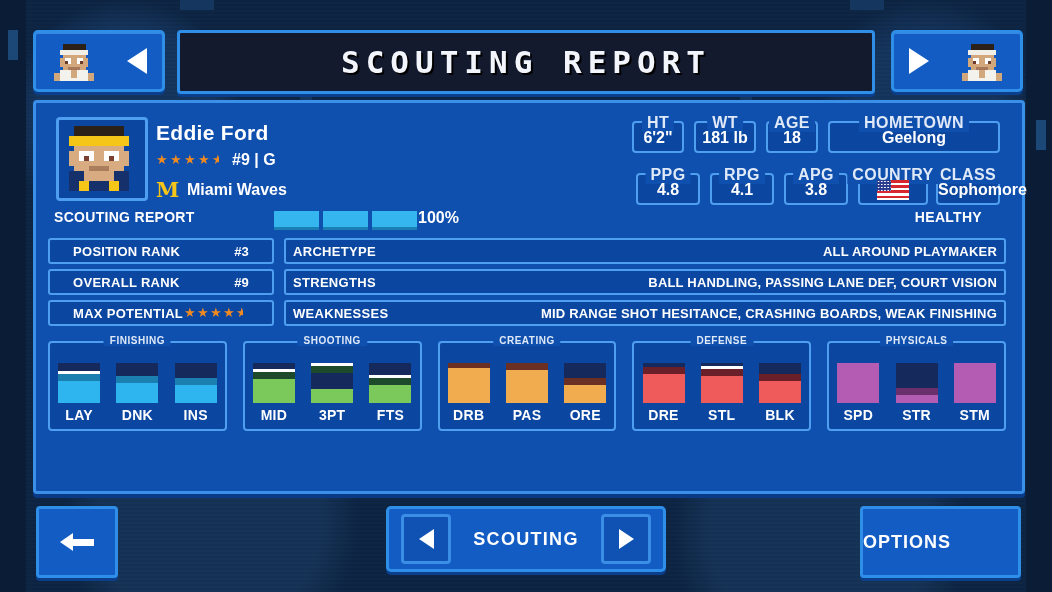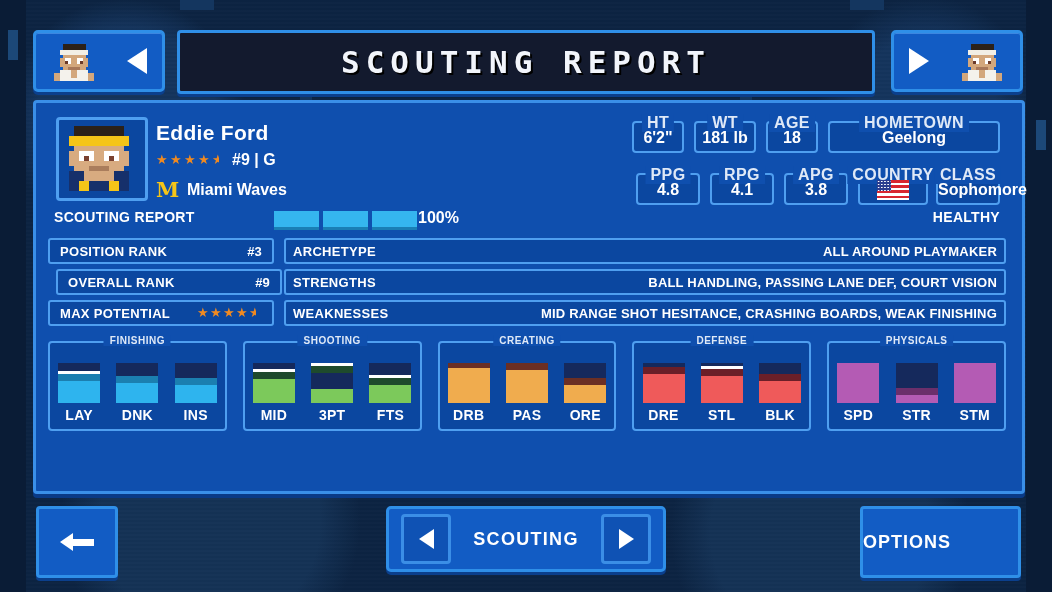--- a/index.html
+++ b/index.html
@@ -109,26 +109,26 @@
   
   .reportbox{
     position:absolute;left:12px;top:104px;width:958px;height:120px;
   }
   .srline{position:absolute;left:0;top:0;width:958px;height:26px;}
   .srlabel{position:absolute;left:6px;top:2px;color:#fff;font-size:14px;font-weight:bold;letter-spacing:.3px;}
   .segbar{position:absolute;left:226px;top:4px;display:flex;gap:4px;}
   .seg{width:45px;height:16px;background:#0a3e92;border-bottom:3px solid #083273;}
   .seg.on{background:#35b6ef;border-bottom:3px solid #1a7fb5;}
   .pct{position:absolute;left:370px;top:2px;color:#fff;font-size:16px;font-weight:bold;}
-  .healthy{position:absolute;right:6px;top:2px;color:#fff;font-size:14px;font-weight:bold;letter-spacing:.3px;}
+  .healthy{position:absolute;right:24px;top:2px;color:#fff;font-size:14px;font-weight:bold;letter-spacing:.3px;}
 
   .rowL{
     position:absolute;left:0;width:226px;height:26px;
     background:#0b47a0;border:2px solid #4f9ff0;border-radius:3px;box-sizing:border-box;
-    display:flex;align-items:center;justify-content:space-between;padding:0 10px;
+    display:flex;align-items:center;justify-content:space-between;padding:0 23px;
   }
   .rowR{
     position:absolute;left:236px;width:722px;height:26px;
     background:#0b47a0;border:2px solid #4f9ff0;border-radius:3px;box-sizing:border-box;
     display:flex;align-items:center;justify-content:space-between;padding:0 7px;
   }
   .rowL .k,.rowR .k{color:#fff;font-size:13px;font-weight:bold;letter-spacing:.3px;}
   .rowL .v,.rowR .v{color:#fff;font-size:13px;font-weight:bold;letter-spacing:.2px;}
   .rowL .v .stars{gap:0;}
 
@@ -344,21 +344,21 @@
           <span class="seg on"></span>
         </div>
         <div class="pct">100%</div>
         <div class="healthy">HEALTHY</div>
       </div>
 
       <div class="rowL" style="top:31px;">
         <span class="k">POSITION RANK</span>
         <span class="v">#3</span>
       </div>
-      <div class="rowL" style="top:62px;margin-left:8px;">
+      <div class="rowL" style="top:62px;">
         <span class="k">OVERALL RANK</span>
         <span class="v">#9</span>
       </div>
       <div class="rowL" style="top:93px;">
         <span class="k">MAX POTENTIAL</span>
         <span class="v">
           <span class="stars">
             <span class="st">
                 <i>★</i>
               </span>

